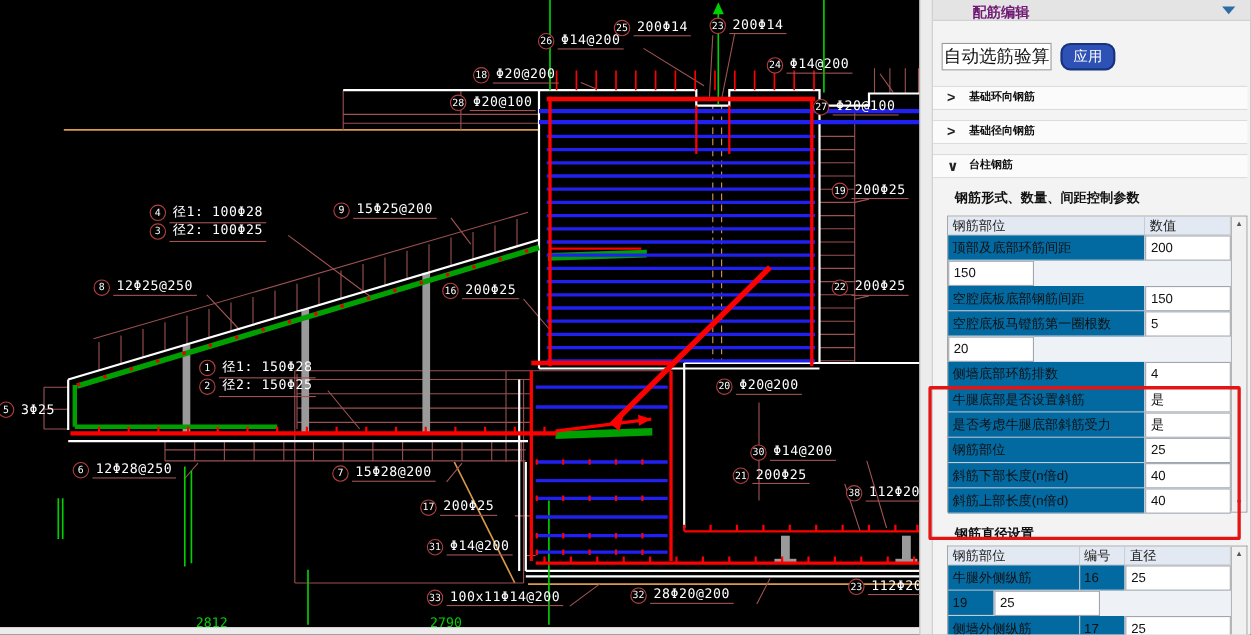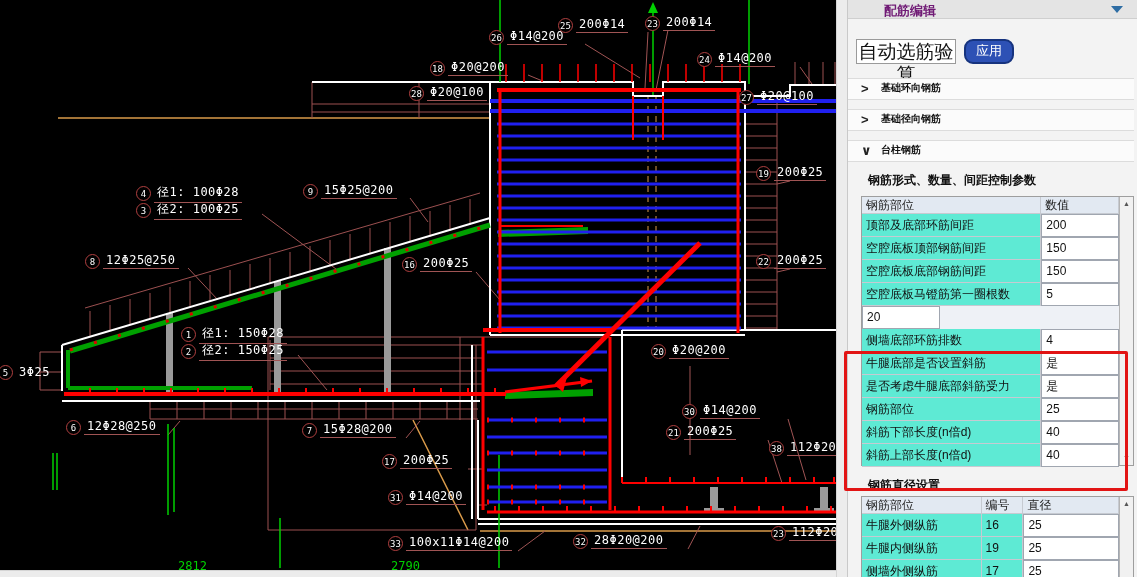--- a/index.html
+++ b/index.html
@@ -18,34 +18,34 @@
   .hsb{position:absolute;left:0;top:570px;width:836px;height:7px;background:#ececec;border-top:1px solid #d5d5d5;box-sizing:border-box;z-index:6;}
   
   .panel{position:absolute;left:847px;top:0;width:290px;height:577px;background:#f3f3f3;
          border-left:1px solid #c9c9c9;box-sizing:border-box;overflow:hidden;}
   .ptitle{position:absolute;left:0;top:0;width:100%;height:19px;background:#e4e4e4;
           border-bottom:1px solid #cfcfcf;box-sizing:border-box;}
   .ptitle span{position:absolute;left:8px;top:2px;font-size:13px;font-weight:bold;color:#701a75;margin-left:28px;}
   .tri{position:absolute;right:14px;top:6px;width:0;height:0;border-left:6px solid transparent;
        border-right:6px solid transparent;border-top:7px solid #2e6da4;}
   .btn-white{position:absolute;left:8px;top:39px;width:100px;height:25px;background:#fff;
-             border:1px solid #9a9a9a;font-size:19px;color:#111;text-align:center;line-height:23px;box-sizing:border-box;}
+             border:1px solid #9a9a9a;font-size:16px;color:#111;text-align:center;line-height:23px;box-sizing:border-box;}
   .btn-blue{position:absolute;left:116px;top:39px;width:50px;height:25px;background:#2d51b5;
             border:2px solid #16337e;border-radius:9px;font-size:13px;color:#fff;text-align:center;line-height:20px;box-sizing:border-box;}
   .section{position:absolute;left:0;width:286px;height:22px;background:#fbfbfb;
            border-top:1px solid #dcdcdc;border-bottom:1px solid #dcdcdc;box-sizing:border-box;}
   .chev{position:absolute;left:13px;top:2px;font-size:13px;font-weight:bold;color:#222;}
   .slabel{position:absolute;left:33px;top:2px;font-size:10px;font-weight:bold;color:#101010;}
   .gtitle{position:absolute;left:20px;font-size:12px;font-weight:bold;color:#101010;}
   .tbl{position:absolute;left:13px;width:273px;border:1px solid #9e9e9e;box-sizing:border-box;background:#eef1f6;}
   .trow{display:flex;height:23px;}
   .thead{height:17px;background:#e2e9f2;}
   .thead .c{background:#e2e9f2;font-size:12px;color:#222;line-height:16px;}
   .c{box-sizing:border-box;border-right:1px solid #c6cad1;border-bottom:1px solid #c6cad1;
-     font-size:12px;color:#111;padding:0 4px;line-height:22px;overflow:hidden;white-space:nowrap;background:#5eead4;}
+     font-size:12px;color:#111;padding:0 4px;line-height:22px;overflow:hidden;white-space:nowrap;background:#0369a1;}
   .cn1{width:180px;} .cv1{width:78px;}
   .cn2{width:120px;} .cno{width:42px;} .cd2{width:96px;}
   .cwhite{background:#fff;border:1px solid #a0a6b0;line-height:20px;}
   .sbar{position:absolute;top:0;right:0;width:14px;height:100%;background:#f1f1f1;
         border-left:1px solid #b5b5b5;box-sizing:border-box;}
   .sb-btn{position:absolute;left:0;width:13px;height:14px;font-size:7px;color:#555;text-align:center;line-height:14px;}
   .sb-up{top:0;} .sb-dn{bottom:0;}
   .red-rect{position:absolute;left:844px;top:351px;width:284px;height:140px;border:3px solid #e21414;
             border-radius:2px;box-sizing:border-box;z-index:50;pointer-events:none;}
 </style>
@@ -278,21 +278,20 @@
       <div style="margin-right:14px">
         <div class="trow thead">
           <div class="c cn1">钢筋部位</div>
           <div class="c cv1">数值</div>
         </div>
         <div class="trow">
             <div class="c cn1">顶部及底部环筋间距</div>
             <div class="c cv1 cwhite">200</div>
           </div>
         <div class="trow">
-            <div class="c cn1">空腔底板顶部钢筋间距</div>
             <div class="c cv1 cwhite">150</div>
           </div>
         <div class="trow">
             <div class="c cn1">空腔底板底部钢筋间距</div>
             <div class="c cv1 cwhite">150</div>
           </div>
         <div class="trow">
             <div class="c cn1">空腔底板马镫筋第一圈根数</div>
             <div class="c cv1 cwhite">5</div>
           </div>
@@ -338,21 +337,20 @@
           <div class="c cn2">钢筋部位</div>
           <div class="c cno">编号</div>
           <div class="c cd2">直径</div>
         </div>
         <div class="trow">
             <div class="c cn2">牛腿外侧纵筋</div>
             <div class="c cno">16</div>
             <div class="c cd2 cwhite">25</div>
           </div>
         <div class="trow">
-            <div class="c cn2">牛腿内侧纵筋</div>
             <div class="c cno">19</div>
             <div class="c cd2 cwhite">25</div>
           </div>
         <div class="trow">
             <div class="c cn2">侧墙外侧纵筋</div>
             <div class="c cno">17</div>
             <div class="c cd2 cwhite">25</div>
           </div>
       </div>
       <div class="sbar">

